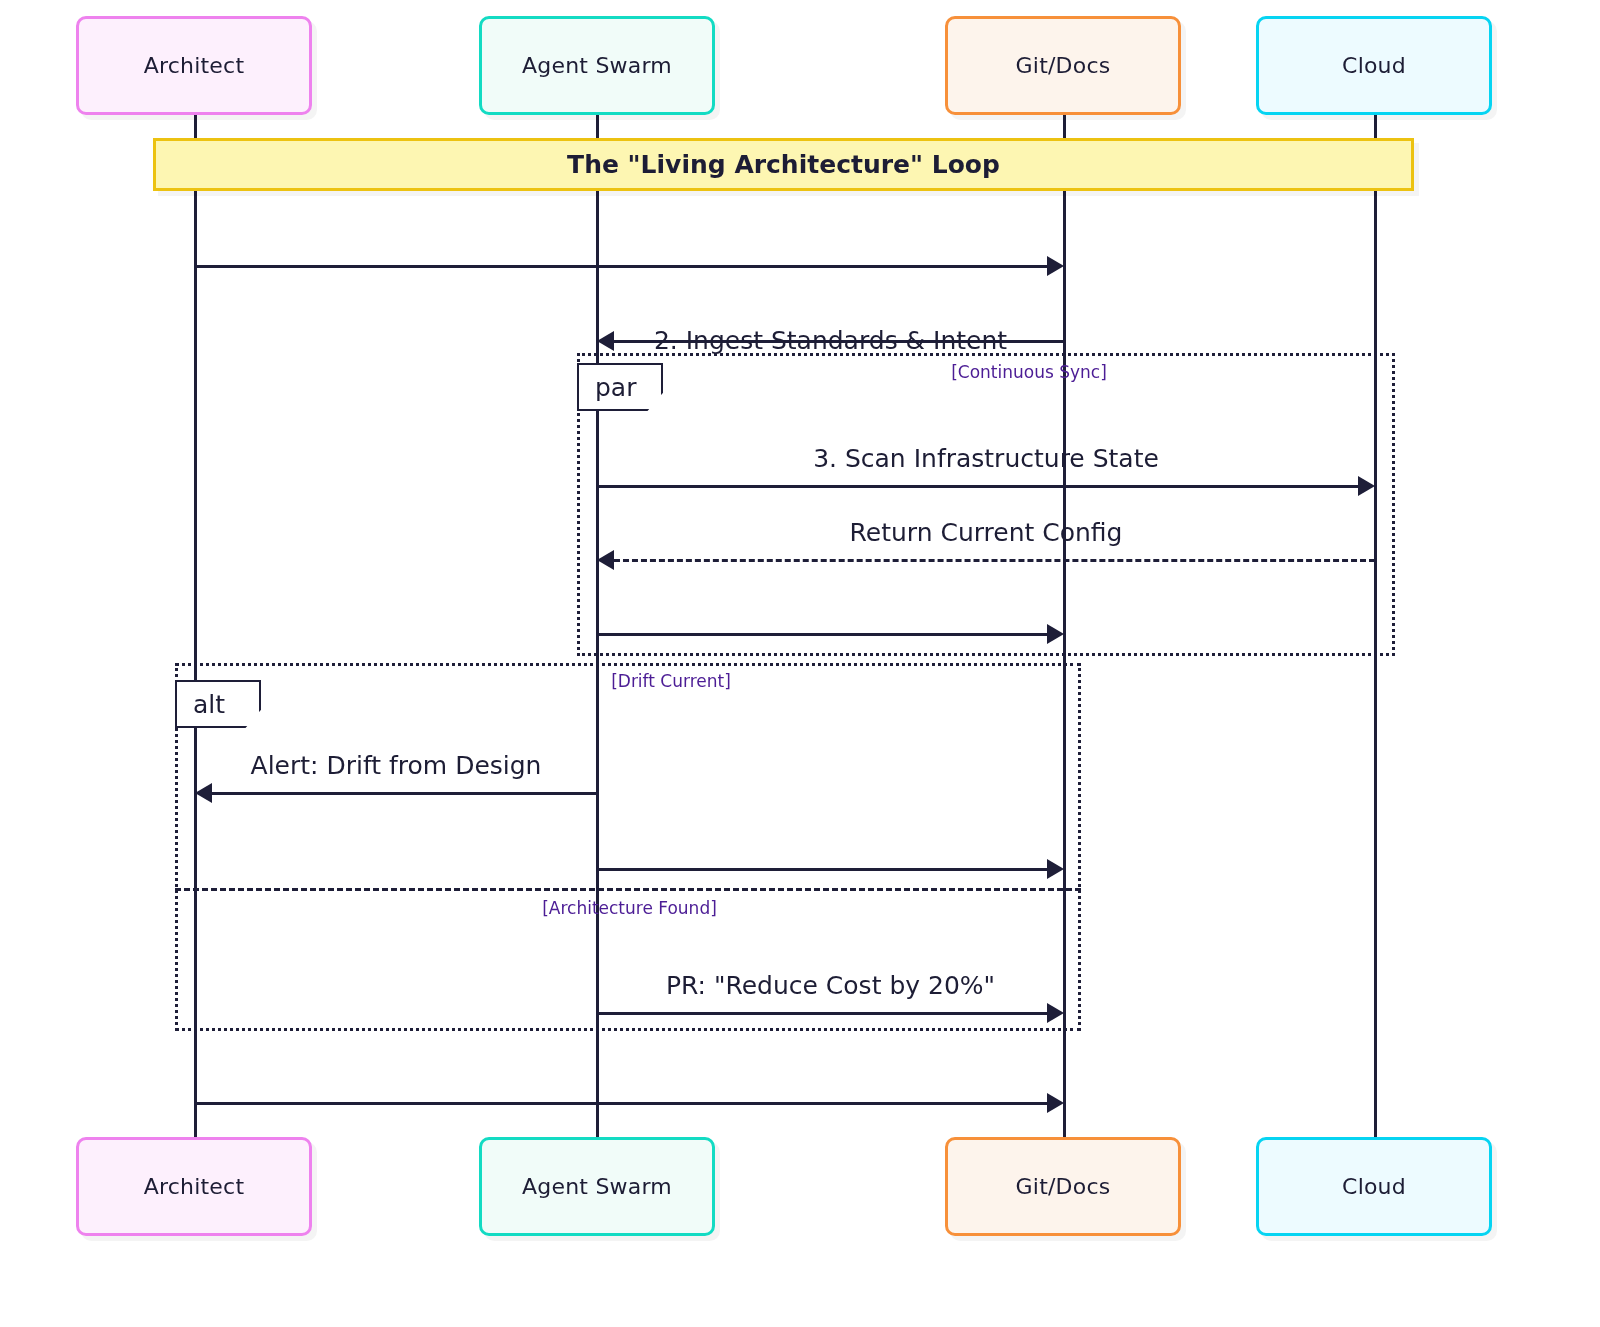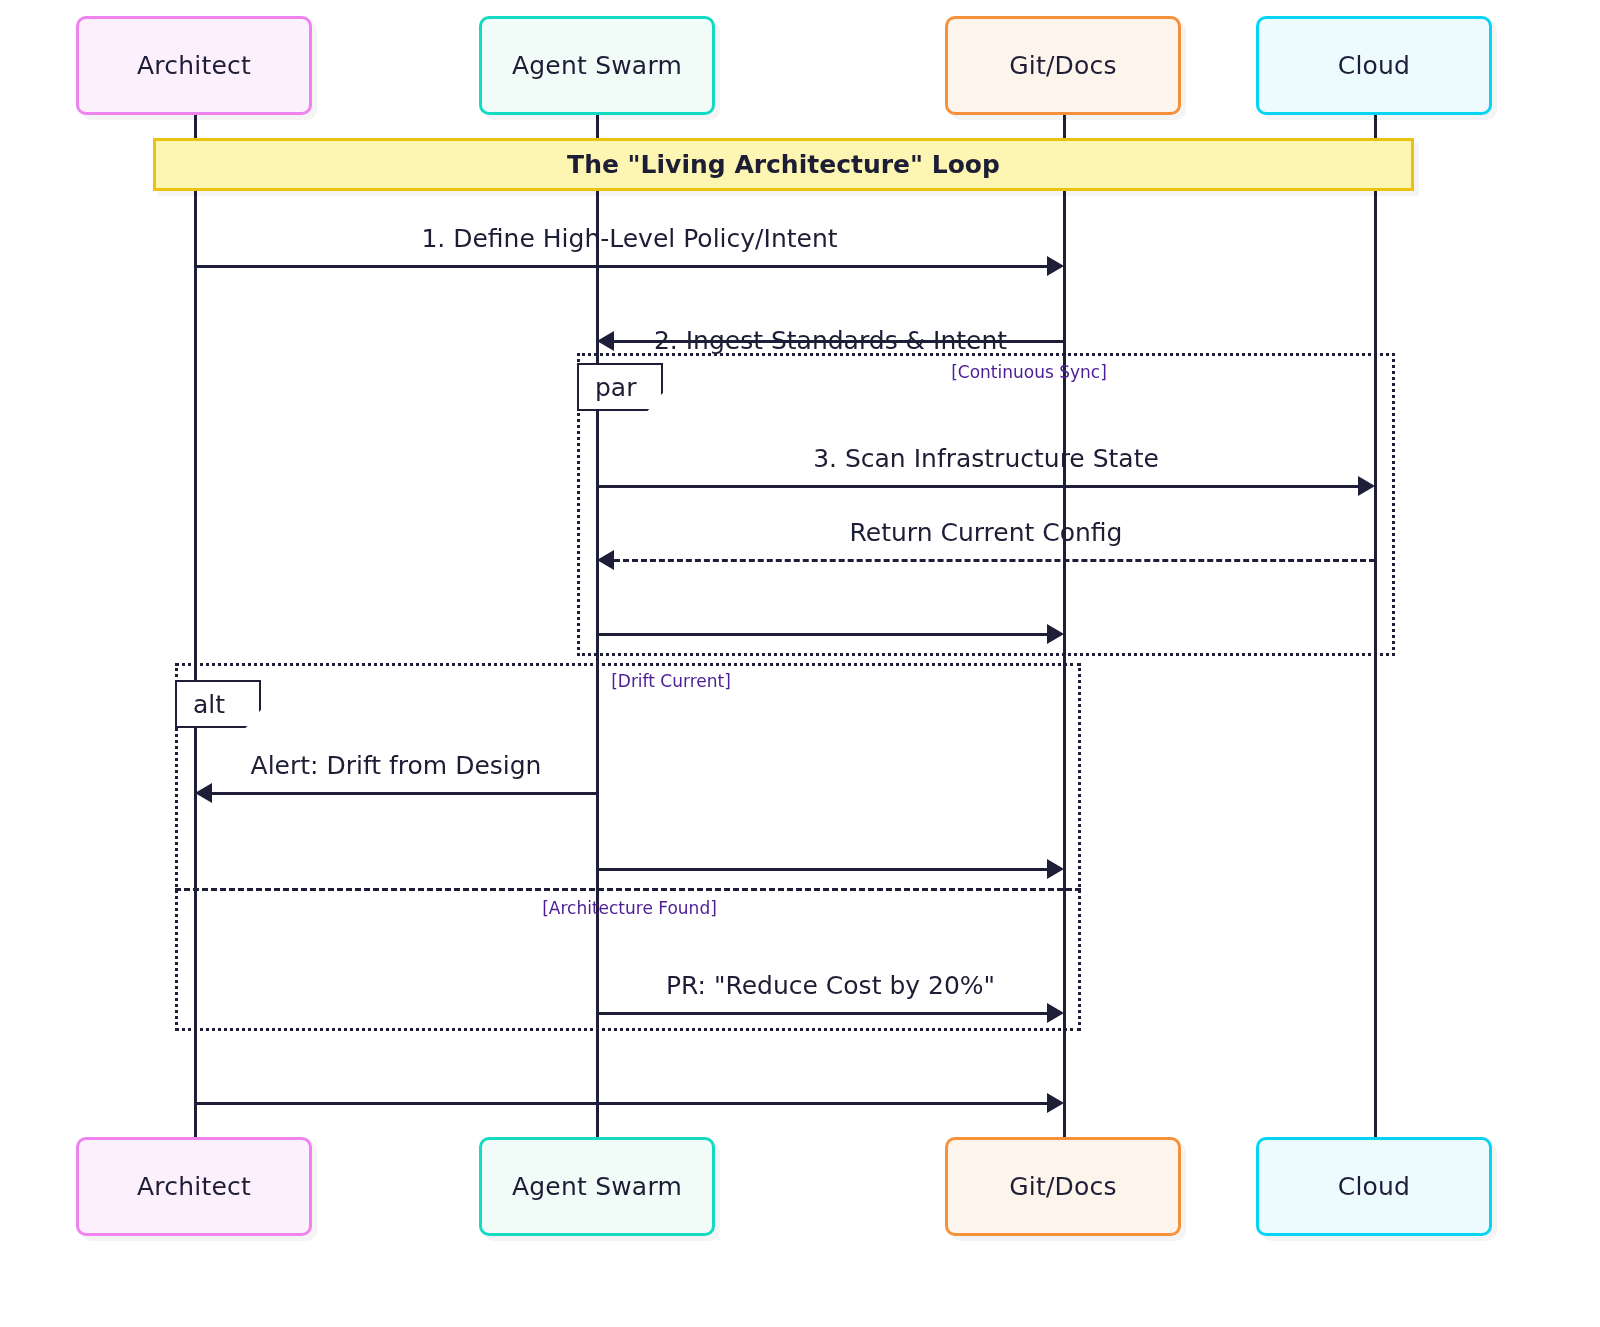--- a/index.html
+++ b/index.html
@@ -21,21 +21,21 @@
   
   .actor-box {
     position: absolute;
     box-sizing: border-box;
     border-width: 3px;
     border-style: solid;
     border-radius: 10px;
     display: flex;
     align-items: center;
     justify-content: center;
-    font-size: 25px;
+    font-size: 22px;
     color: #1d1d35;
     letter-spacing: .2px;
     box-shadow: 5px 5px 0 0 rgba(0,0,0,0.045);
     z-index: 5;
   }
 
   
   .lifeline {
     position: absolute;
     width: 3px;
@@ -153,21 +153,20 @@
     <span>Git/Docs</span>
   </div>
   <div class="actor-box" style="left:1256px; top:16px; width:236px; height:99px; border-color:#06d4f2; background:#edfbff;">
     <span>Cloud</span>
   </div>
 
   <div class="loop-banner" style="left:153px; top:138px; width:1261px; height:53px;">
     <span>The "Living Architecture" Loop</span>
   </div>
 
-  <div class="msg-label" style="left:195px; top:224px; width:869px;">1. Define High-Level Policy/Intent</div>
   <div class="msg-line solid" style="left:195px; top:265px; width:852px;"></div>
   <div class="arrowhead right" style="left:1047px; top:256px;"></div>
 
   <div class="msg-label" style="left:597px; top:299px; width:467px;margin-top:27px;">2. Ingest Standards &amp; Intent</div>
   <div class="msg-line solid" style="left:614px; top:340px; width:451px;"></div>
   <div class="arrowhead left" style="left:597px; top:331px;"></div>
 
   <div class="fragment" style="left:577px; top:353px; width:818px; height:303px;"></div>
   <div class="fragment-label" style="left:577px; top:363px; width:86px; height:48px;">
     <span>par</span>

